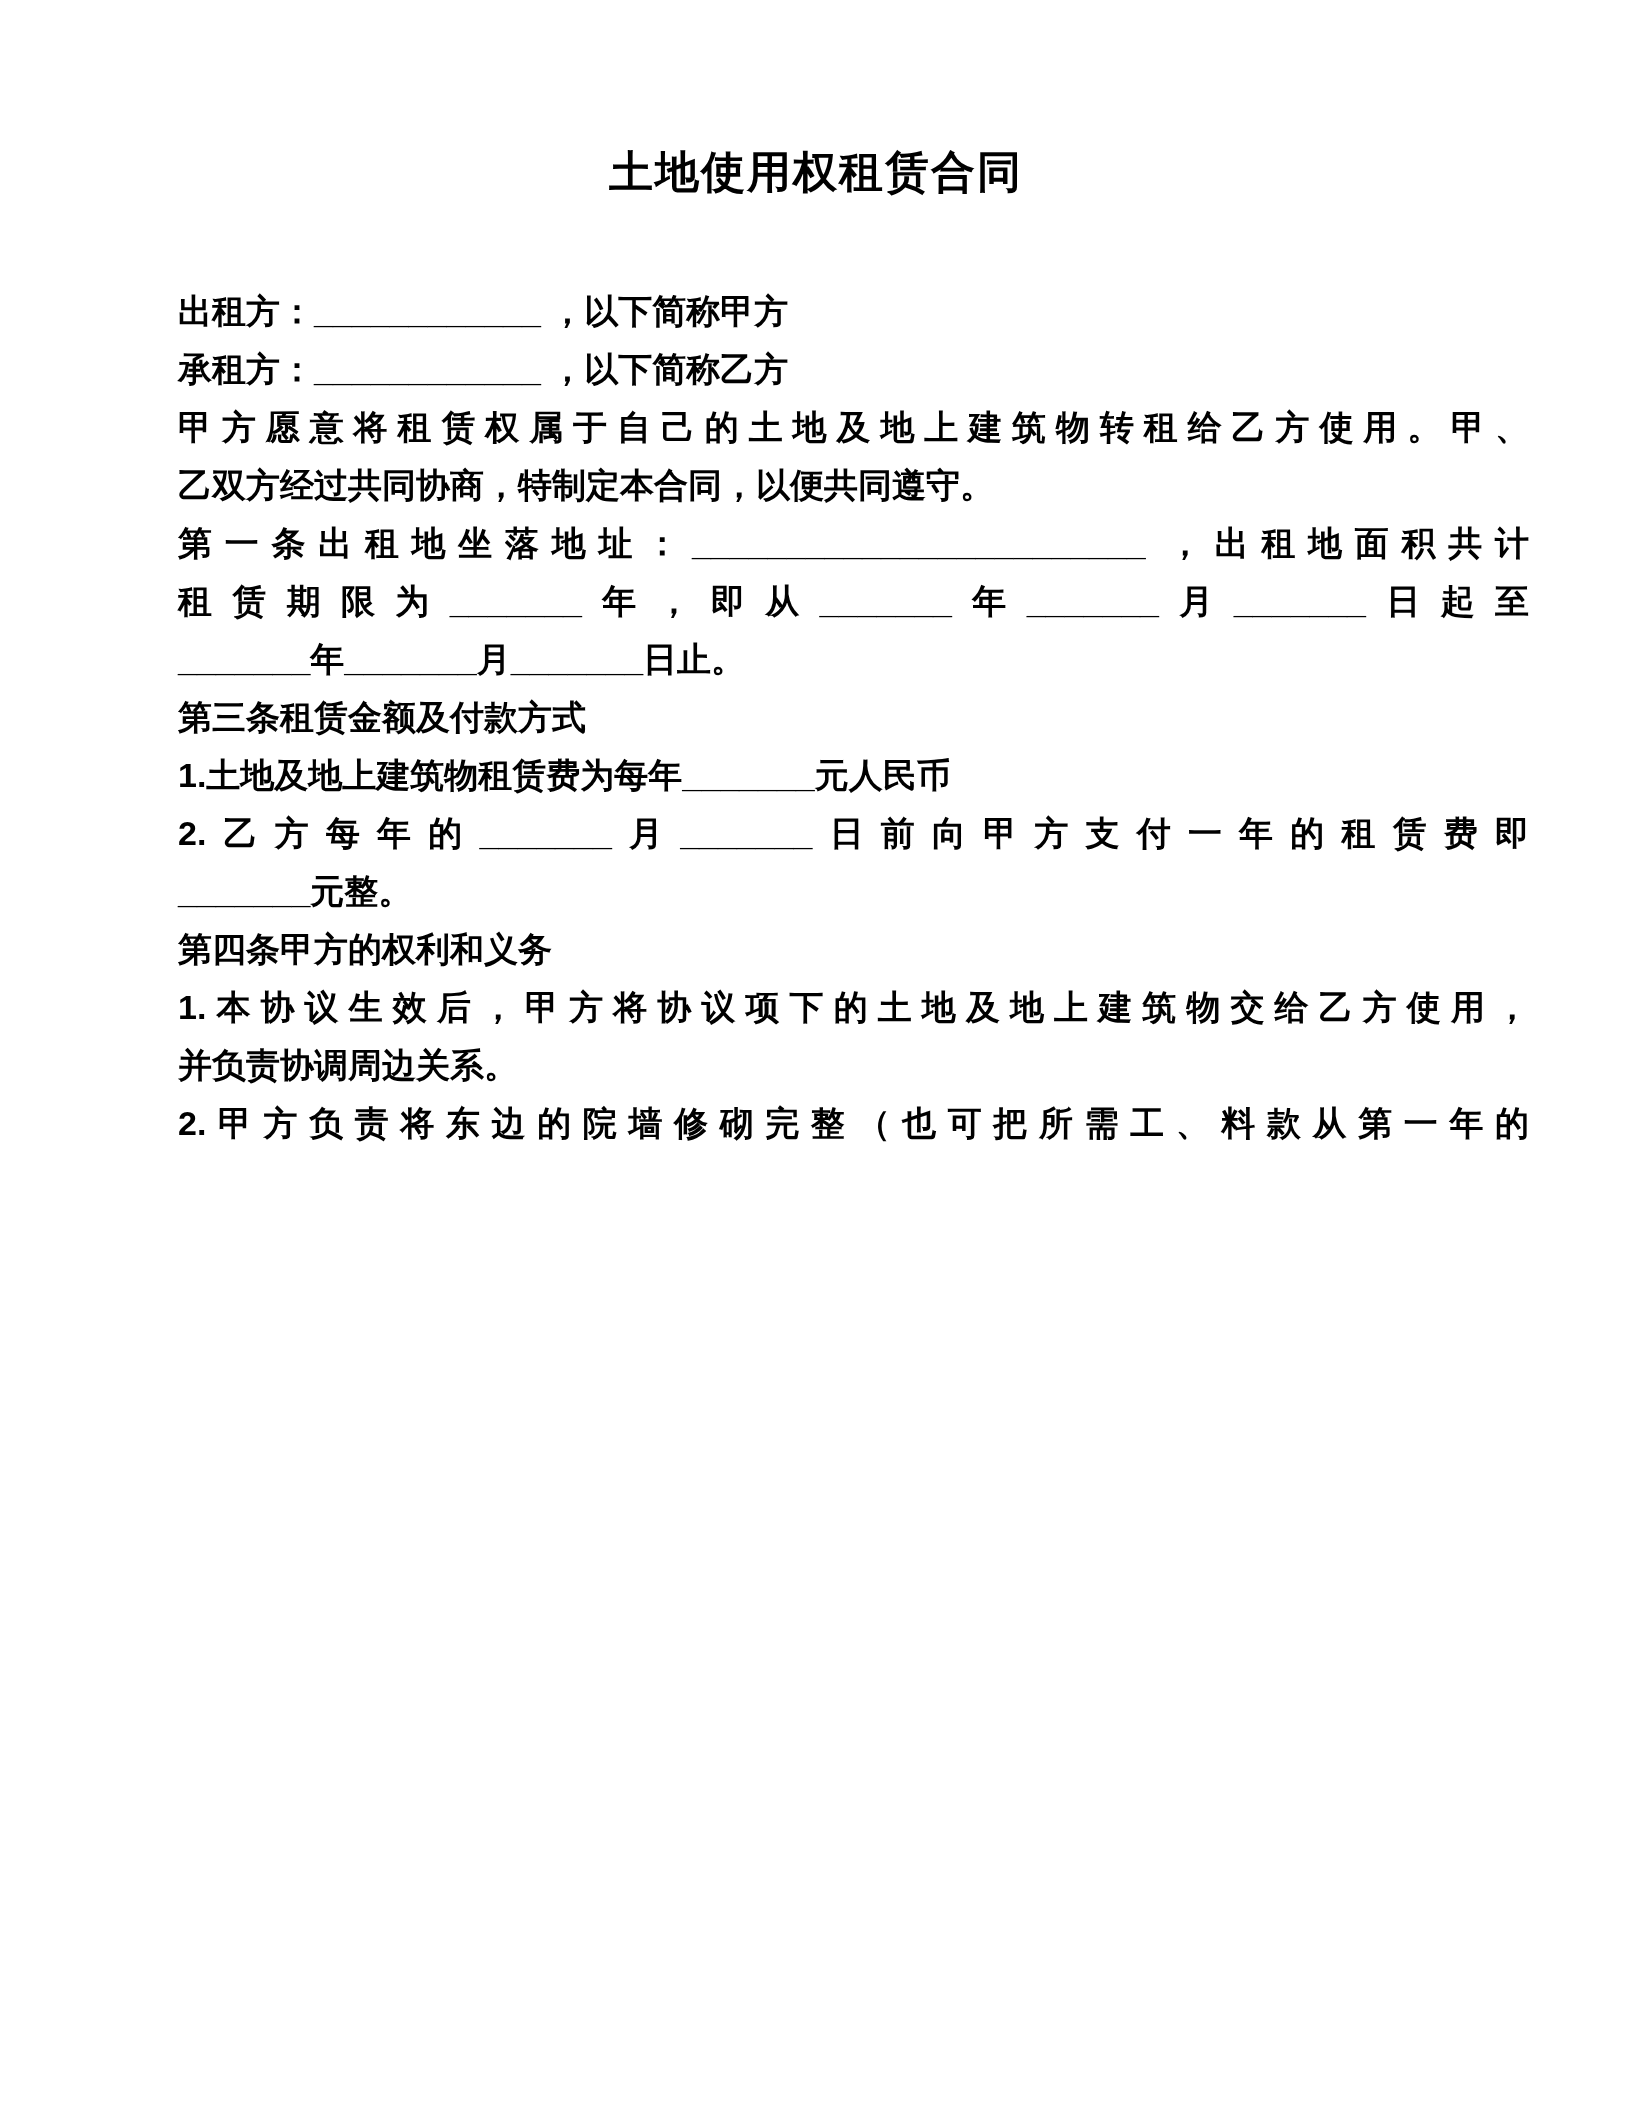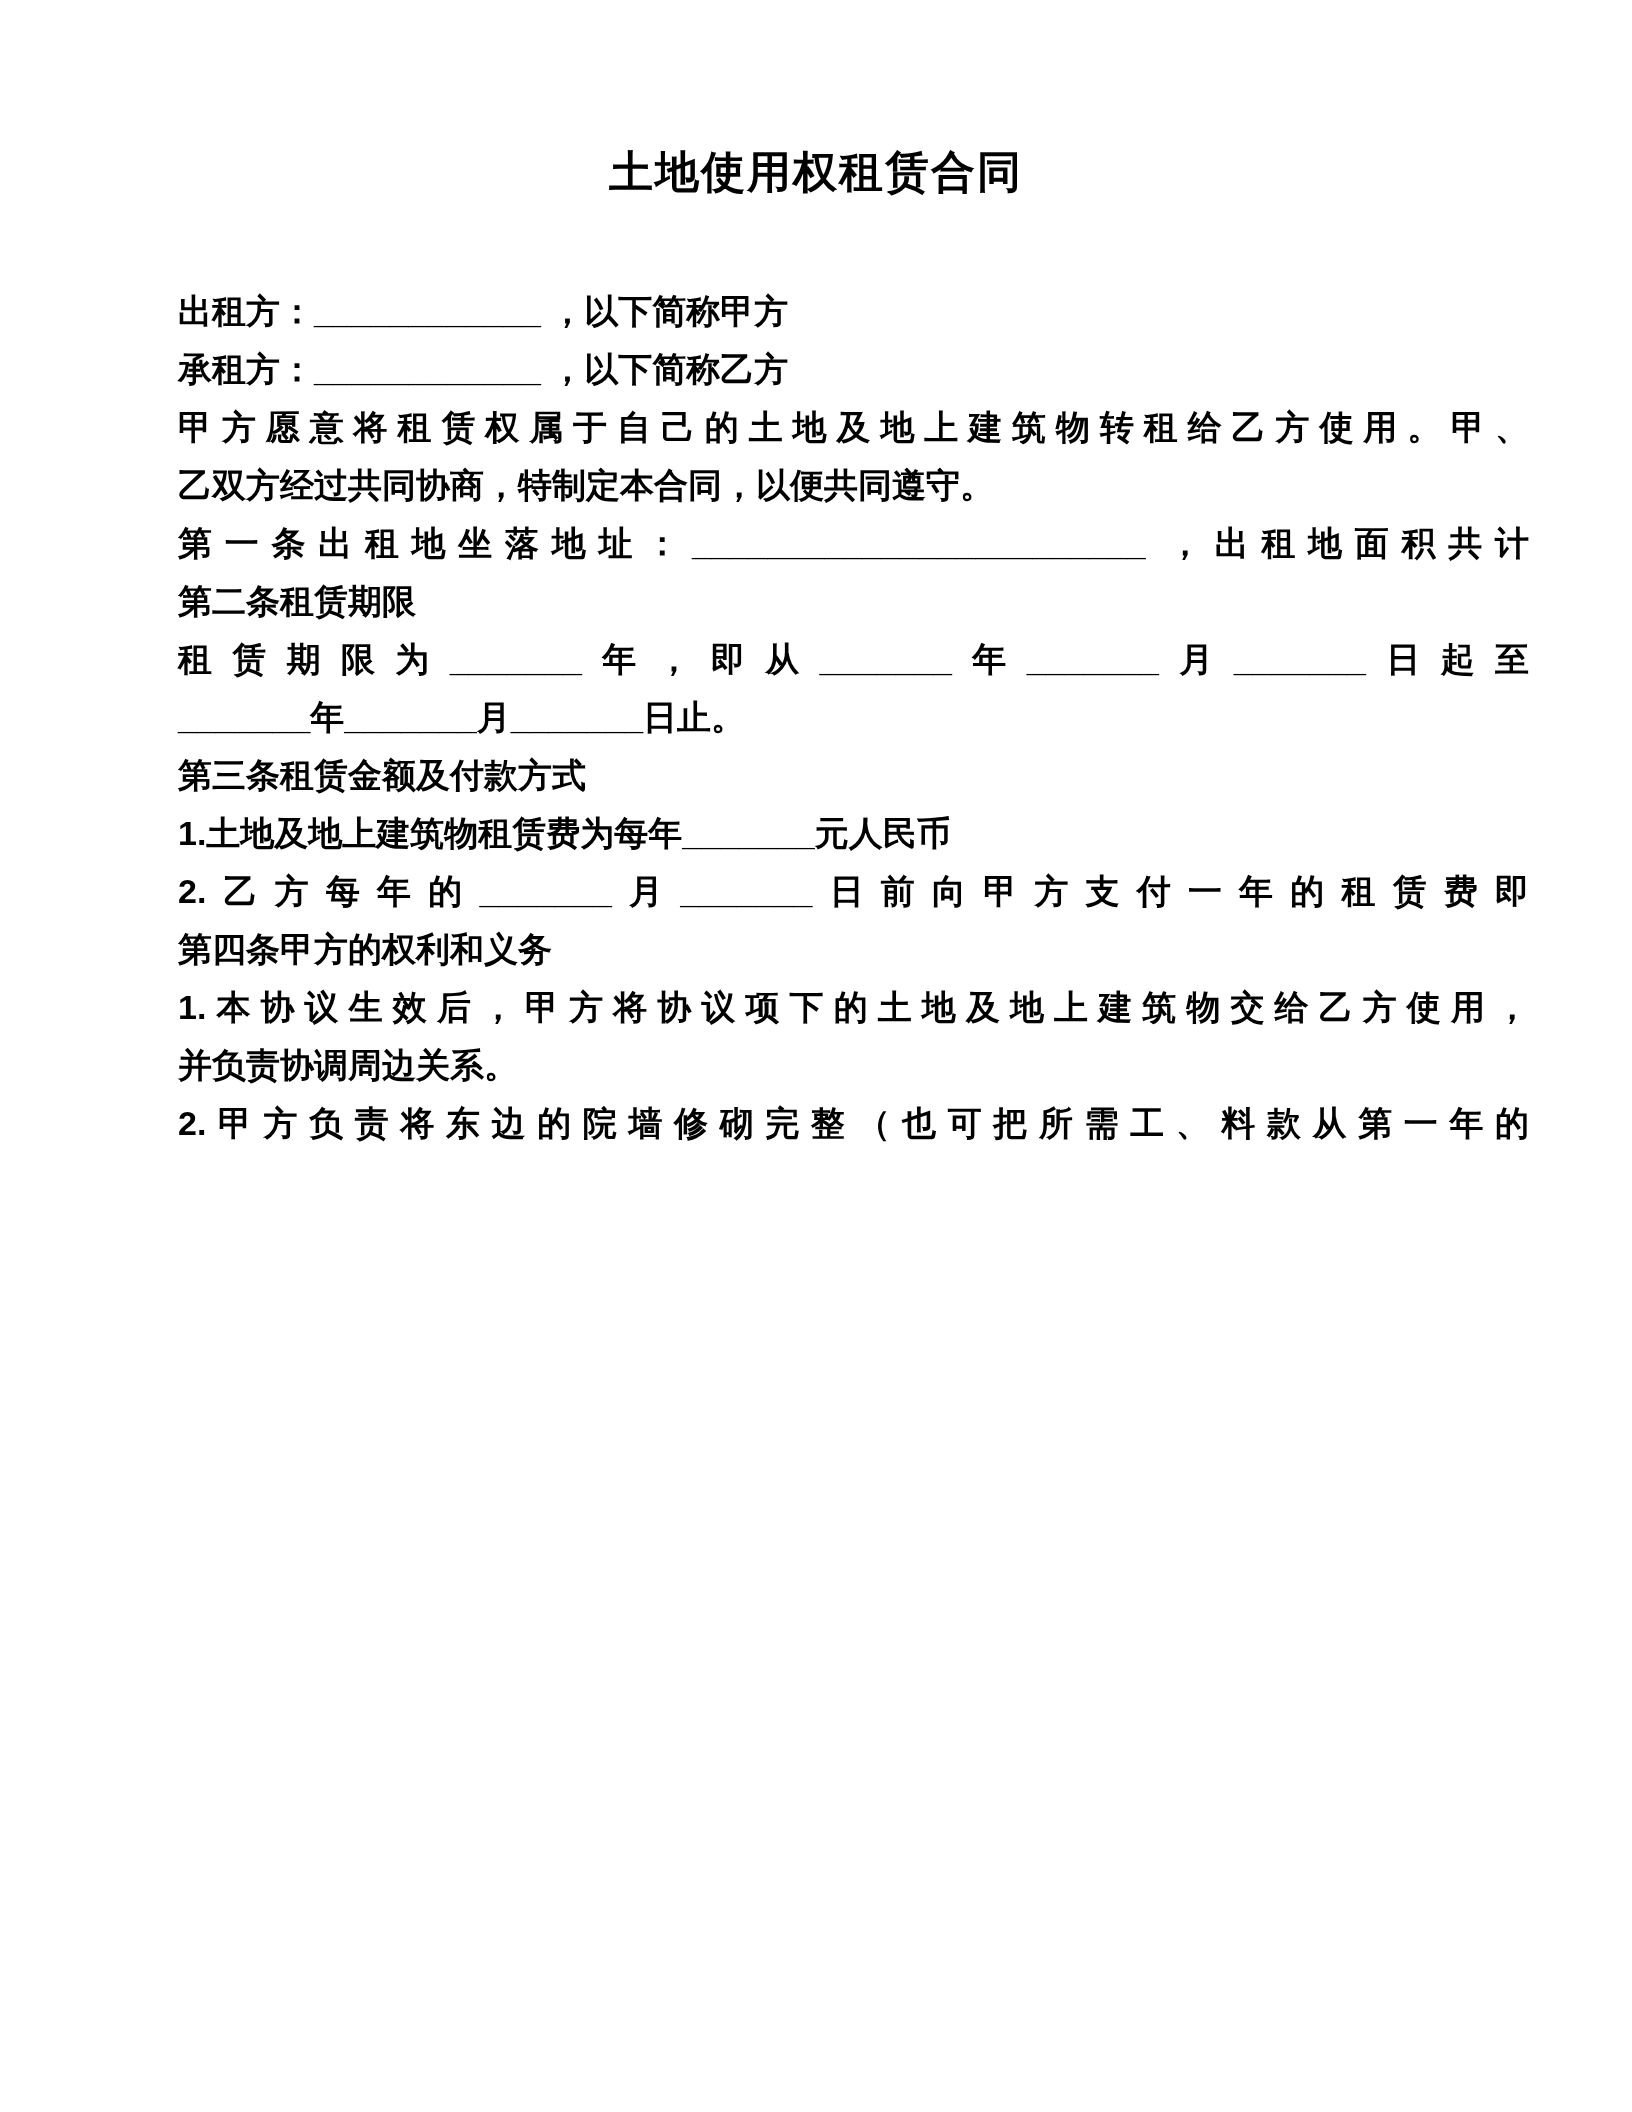--- a/index.html
+++ b/index.html
@@ -46,25 +46,25 @@
 <div class="page">
 
   <div class="doc-title">土地使用权租赁合同</div>
 
   <div class="doc-body">
     <div class="doc-line">出租方：____________ ，以下简称甲方</div>
     <div class="doc-line">承租方：____________ ，以下简称乙方</div>
     <div class="doc-line fill">甲方愿意将租赁权属于自己的土地及地上建筑物转租给乙方使用。甲、</div>
     <div class="doc-line">乙双方经过共同协商，特制定本合同，以便共同遵守。</div>
     <div class="doc-line fill">第一条出租地坐落地址：________________________ ，出租地面积共计</div>
-    <div class="doc-line">第二条租赁期限</div>
     <div class="doc-line fill">租赁期限为_______年，即从_______年_______月_______日起至</div>
     <div class="doc-line">_______年_______月_______日止。</div>
     <div class="doc-line">第三条租赁金额及付款方式</div>
     <div class="doc-line">1.土地及地上建筑物租赁费为每年_______元人民币</div>
     <div class="doc-line fill">2.乙方每年的_______月_______日前向甲方支付一年的租赁费即</div>
+    <div class="doc-line">_______元整。</div>
     <div class="doc-line">第四条甲方的权利和义务</div>
     <div class="doc-line fill">1.本协议生效后，甲方将协议项下的土地及地上建筑物交给乙方使用，</div>
     <div class="doc-line">并负责协调周边关系。</div>
     <div class="doc-line fill">2.甲方负责将东边的院墙修砌完整（也可把所需工、料款从第一年的</div>
   </div>
 
 </div>
 
 </body></html>

